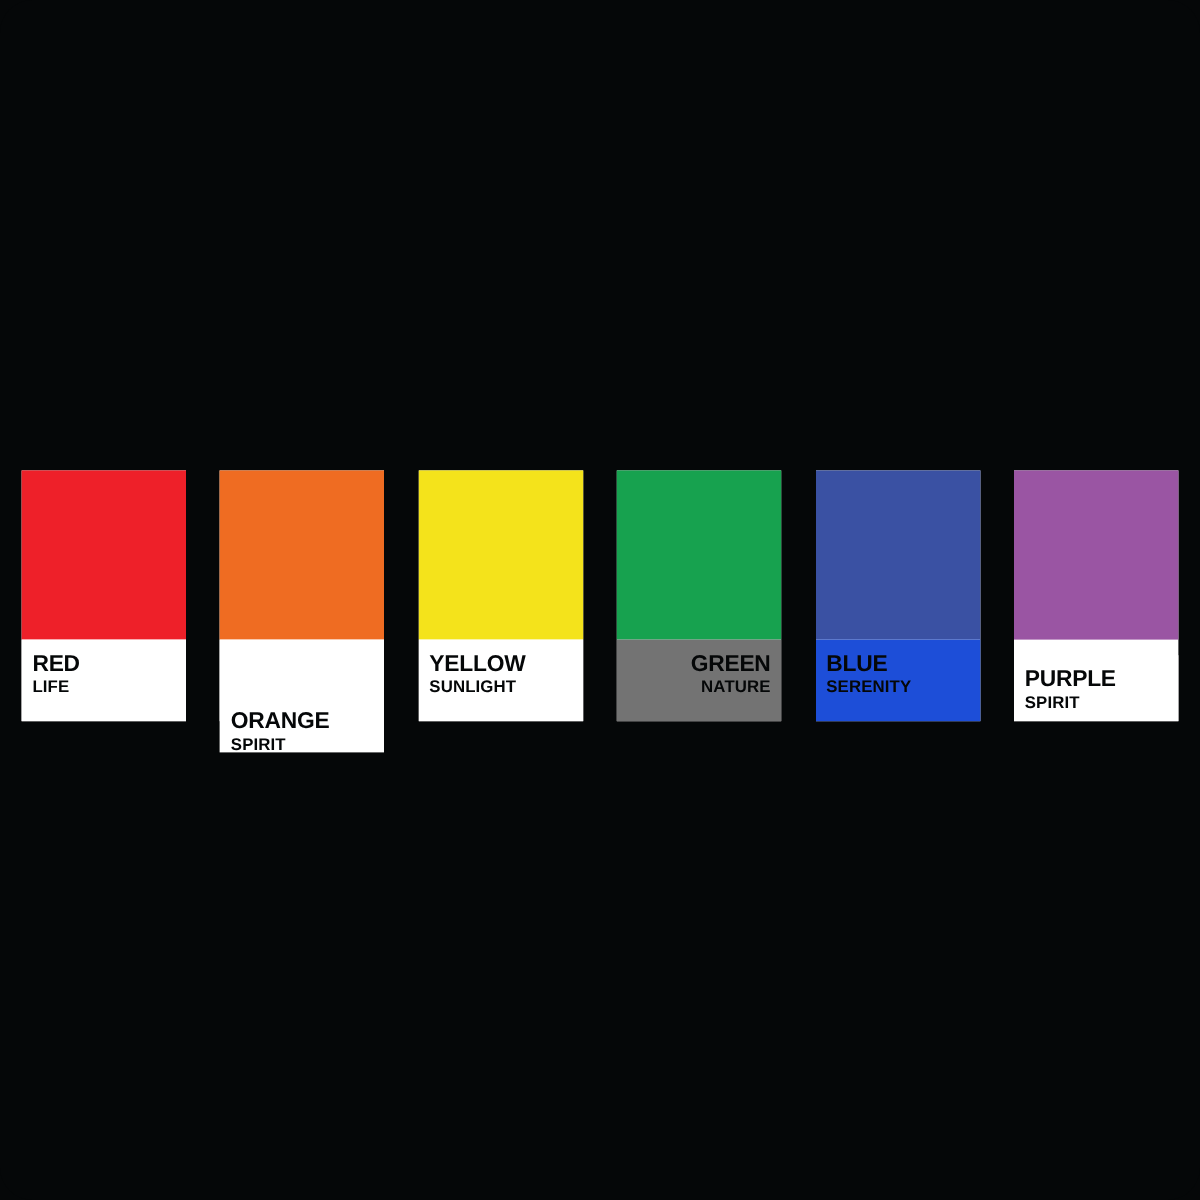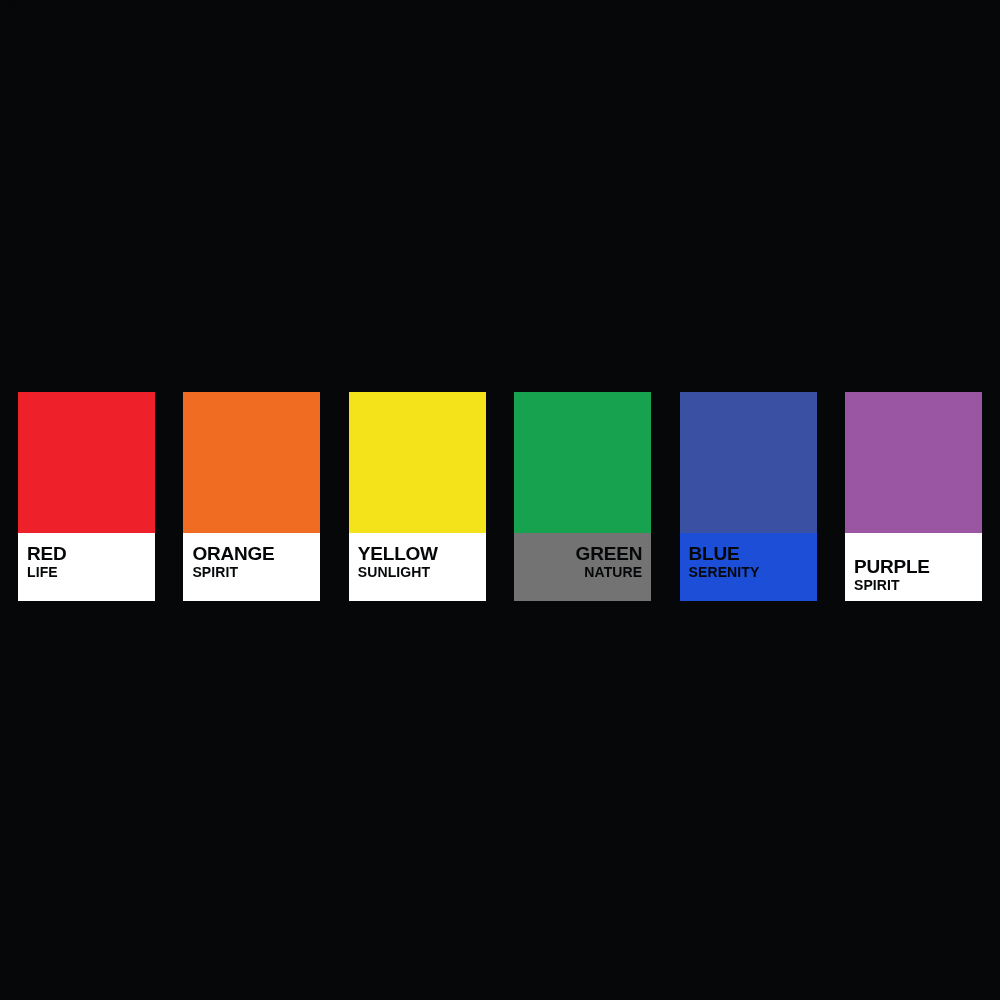--- a/index.html
+++ b/index.html
@@ -83,21 +83,21 @@
       <div class="swatch-color" style="background: rgb(238, 32, 41);"></div>
       <div class="swatch-label" style="background: rgb(255, 255, 255);">
         <div class="swatch-name" style="color: rgb(5, 7, 8);">RED</div>
         <div class="swatch-meaning" style="color: rgb(5, 7, 8);">LIFE</div>
       </div>
     </div>
 
     <div class="swatch-card" style="background: rgb(255, 255, 255);">
       <div class="swatch-color" style="background: rgb(239, 108, 34);"></div>
       <div class="swatch-label" style="background: rgb(255, 255, 255);">
-        <div class="swatch-name" style="color: rgb(5, 7, 8);">ORANGE</div>
+        <div class="swatch-name" style="color: rgb(5, 7, 8); margin-top: 48px;">ORANGE</div>
         <div class="swatch-meaning" style="color: rgb(5, 7, 8);">SPIRIT</div>
       </div>
     </div>
 
     <div class="swatch-card" style="background: rgb(255, 255, 255); justify-content: center;">
       <div class="swatch-color" style="background: rgb(244, 227, 27);"></div>
       <div class="swatch-label" style="background: rgb(255, 255, 255);">
         <div class="swatch-name" style="color: rgb(5, 7, 8);">YELLOW</div>
         <div class="swatch-meaning" style="color: rgb(5, 7, 8);">SUNLIGHT</div>
       </div>

